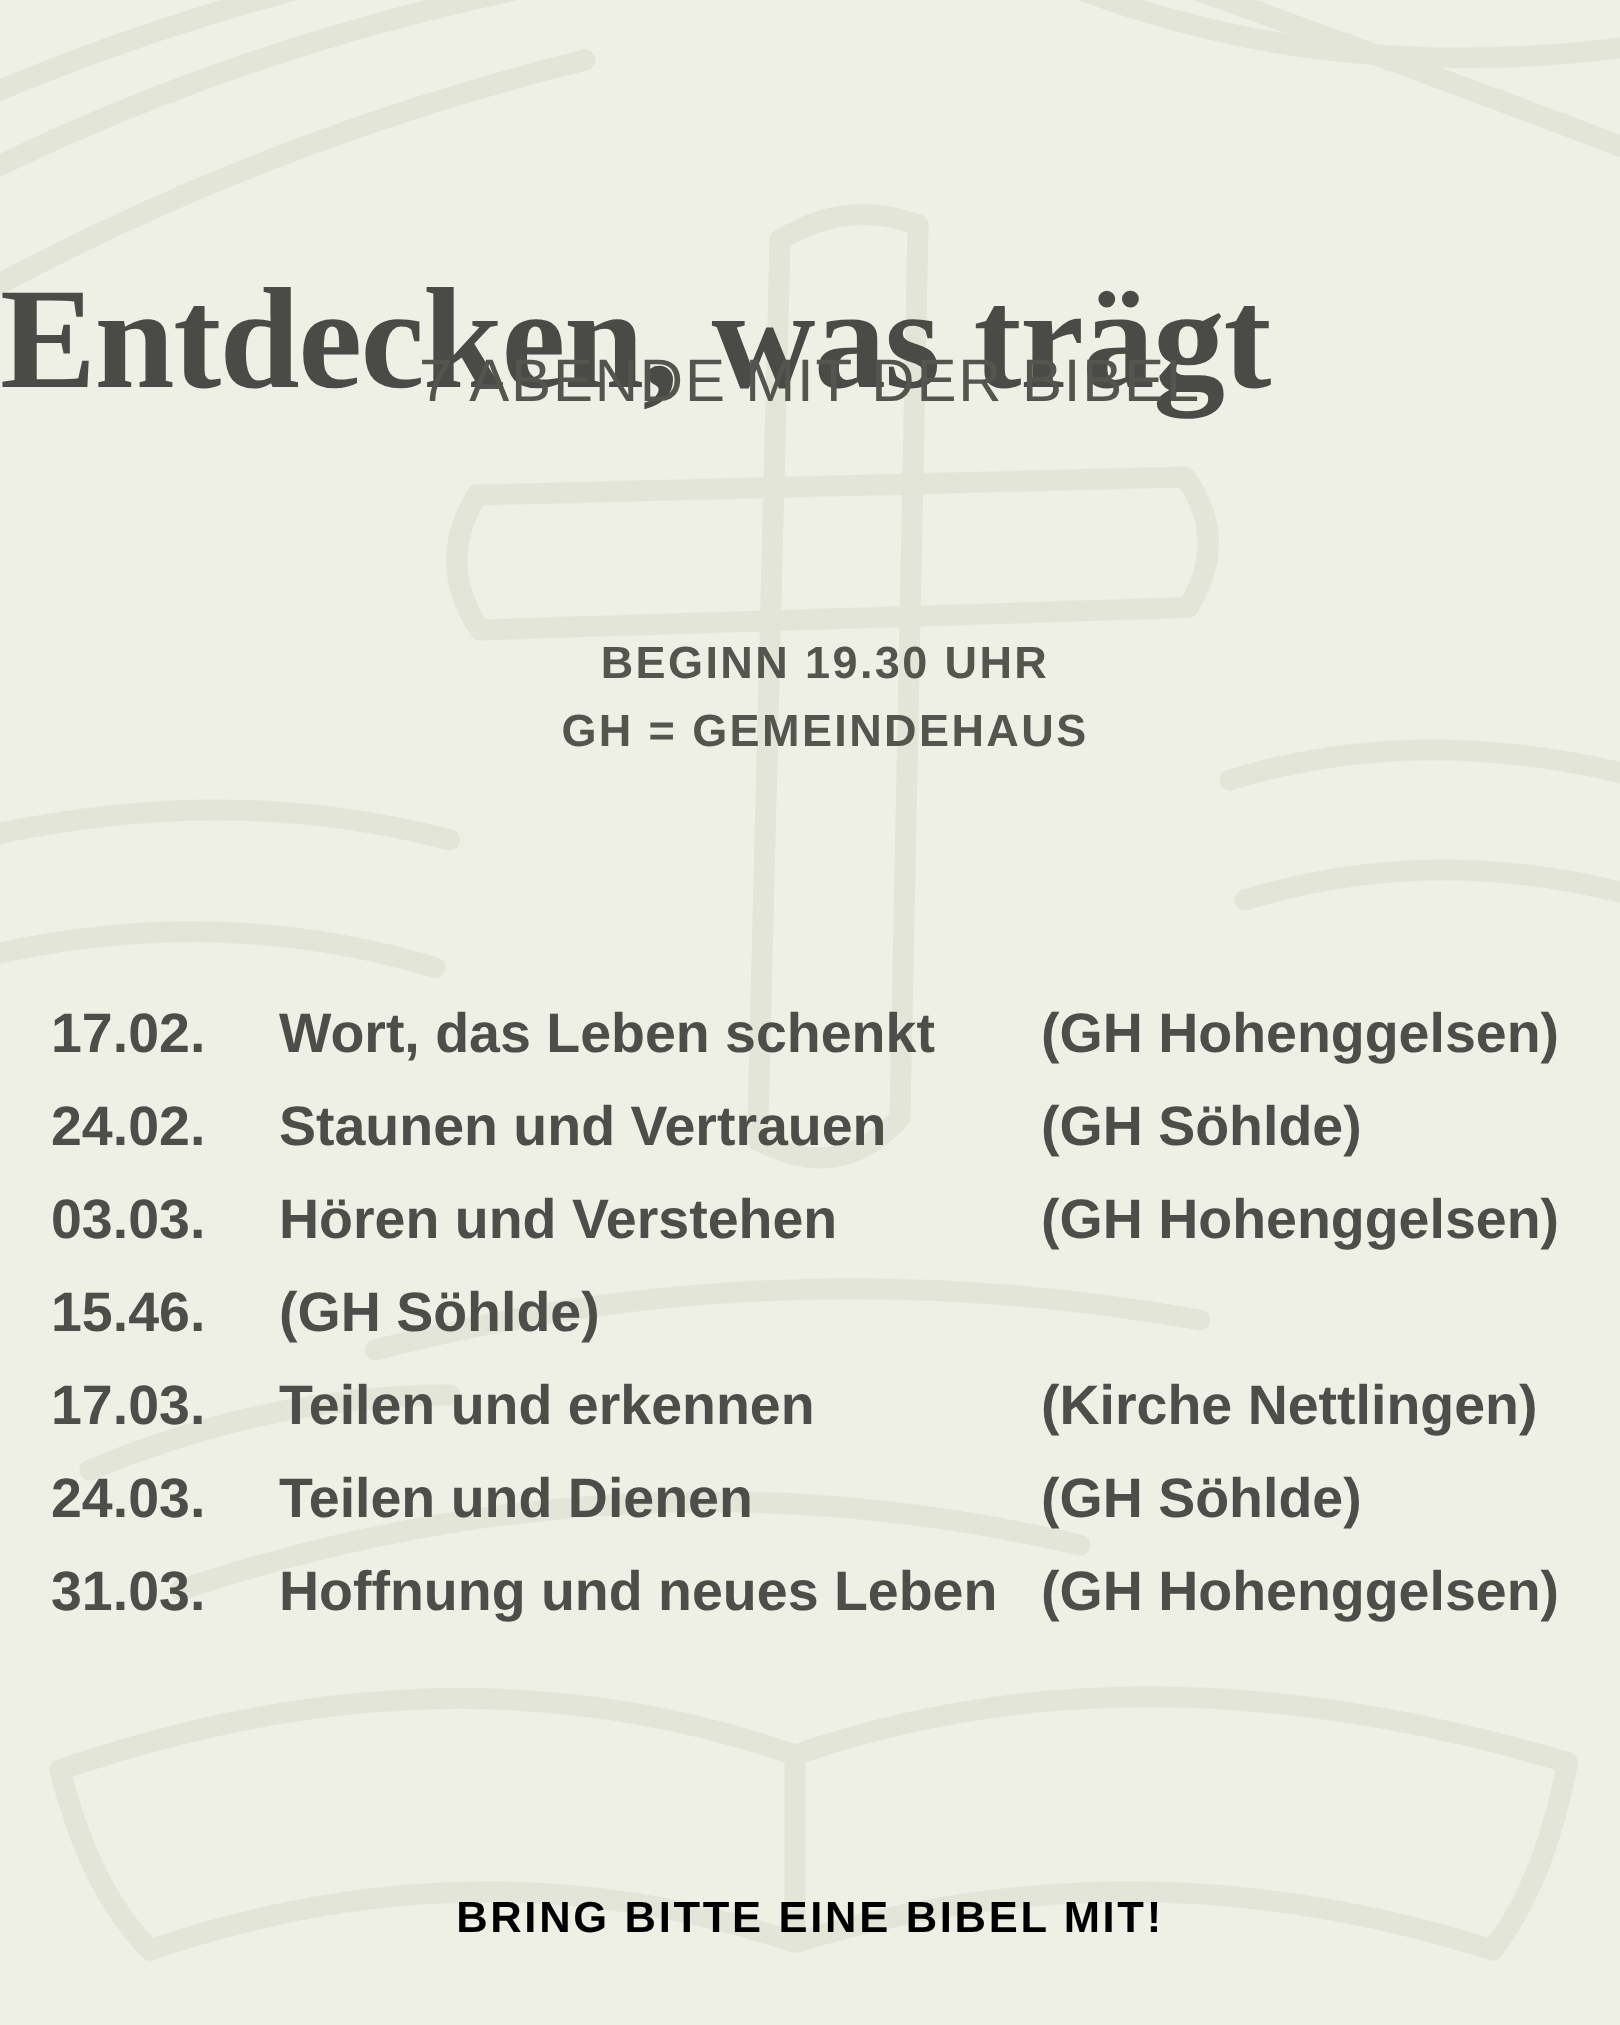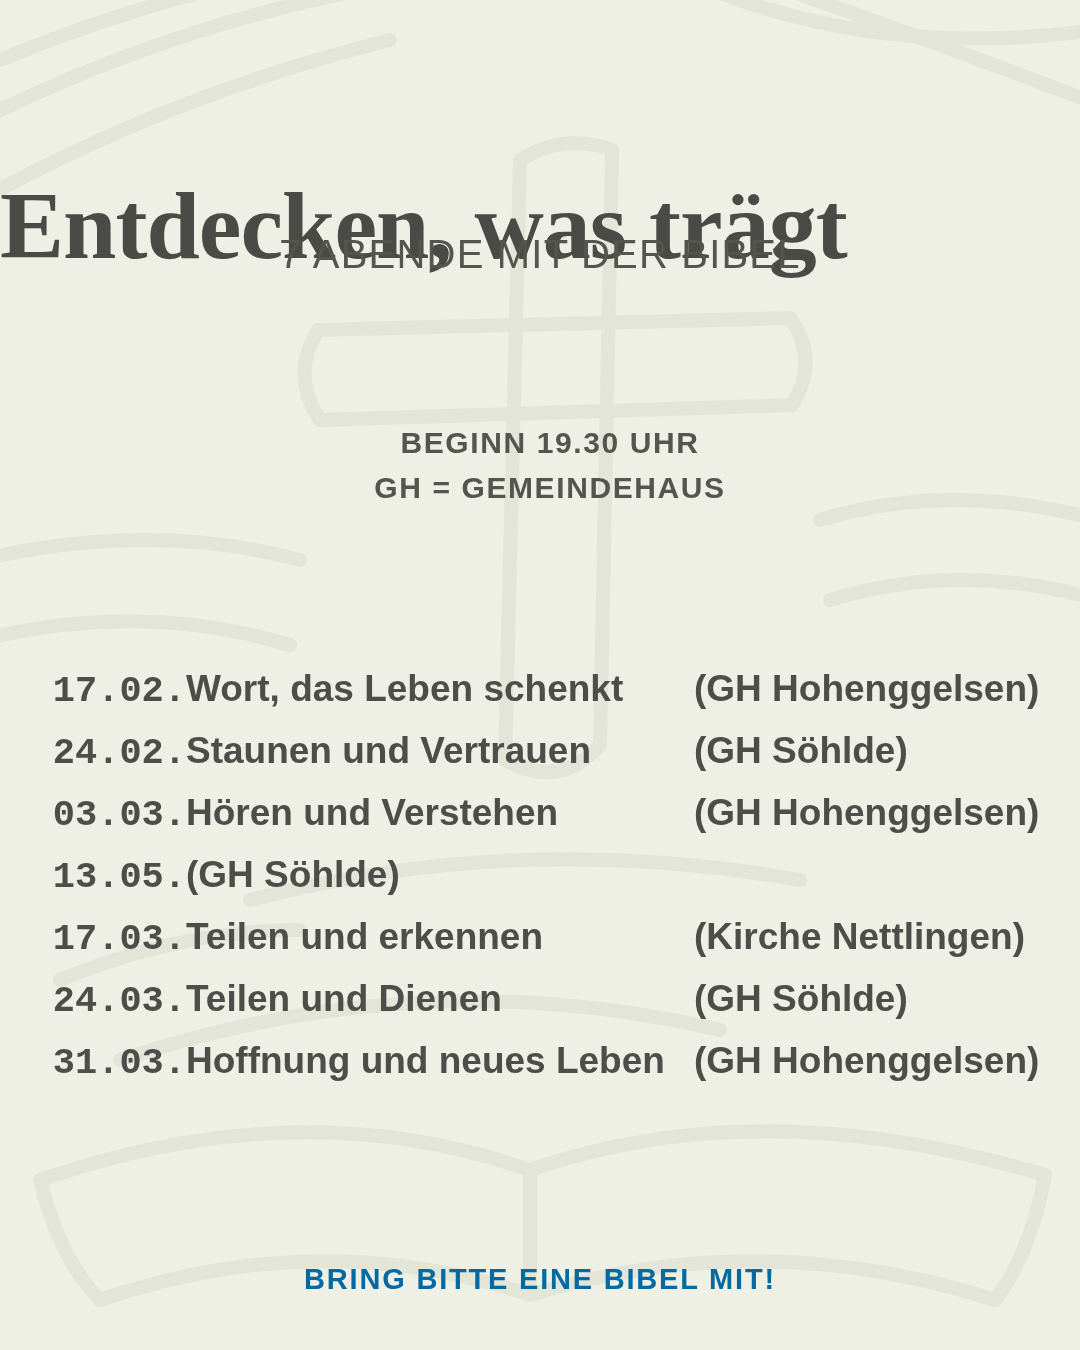--- a/index.html
+++ b/index.html
@@ -85,42 +85,41 @@
     display: flex;
     align-items: baseline;
     height: 62px;
     font-size: 37px;
     font-weight: 700;
     color: #4d4d49;
   }
   .row .date {
     width: 152px;
     flex: 0 0 152px;
-    text-align: right;
-    font-family: Liberation Mono, monospace;
+    text-align: left;
   }
   .row .topic {
     width: 508px;
     flex: 0 0 508px;
     text-align: left;
   }
   .row .place {
     flex: 1 1 auto;
     text-align: left;
   }
   .footer {
     position: absolute;
     top: 1263px;
     left: 0;
     width: 100%;
     text-align: center;
     font-size: 29px;
     font-weight: 700;
     letter-spacing: 1.8px;
-    color: #0369a1;
+    color: #000000;
   }
 </style>
 </head>
 <body>
 
 <div class="poster">
 
   <svg class="bg-art" viewBox="0 0 1080 1350" xmlns="http://www.w3.org/2000/svg">
     <g fill="none" stroke="#e2e5d7" stroke-width="14" stroke-linecap="round" stroke-linejoin="round">
 
@@ -179,21 +178,21 @@
         <span class="date">24.02.</span>
         <span class="topic">Staunen und Vertrauen</span>
         <span class="place">(GH Söhlde)</span>
       </div>
       <div class="row">
         <span class="date">03.03.</span>
         <span class="topic">Hören und Verstehen</span>
         <span class="place">(GH Hohenggelsen)</span>
       </div>
       <div class="row">
-        <span class="date">13.05.</span>
+        <span class="date">15.46.</span>
         <span class="place">(GH Söhlde)</span>
       </div>
       <div class="row">
         <span class="date">17.03.</span>
         <span class="topic">Teilen und erkennen</span>
         <span class="place"> (Kirche Nettlingen)</span>
       </div>
       <div class="row">
         <span class="date">24.03.</span>
         <span class="topic">Teilen und Dienen</span>

